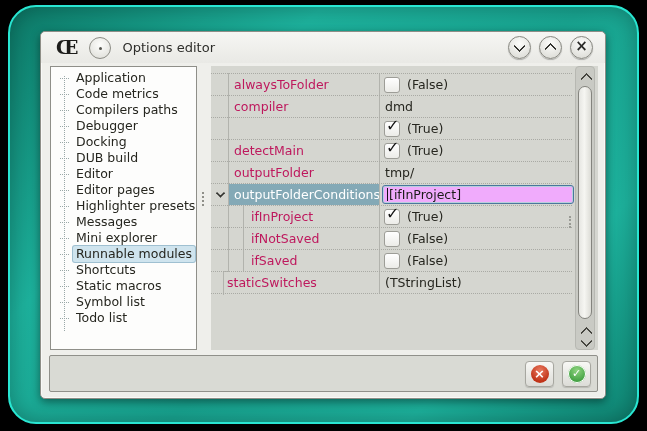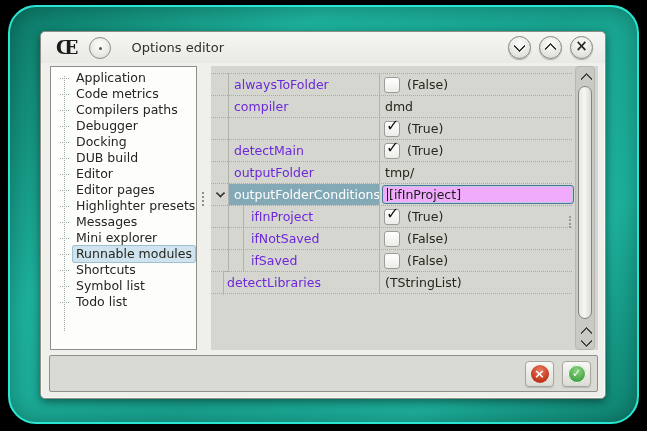--- a/index.html
+++ b/index.html
@@ -22,21 +22,21 @@
     box-shadow:0 3px 10px rgba(0,0,0,.45), inset 0 0 0 1px rgba(255,255,255,.6);
   }
   
   .titlebar{position:absolute;left:0;top:0;right:0;height:31px;display:flex;align-items:center;
     background:linear-gradient(#f6f6f3,#e9e9e5);border-radius:5px 5px 0 0;}
   .app-icon{font-family:"DejaVu Serif","Liberation Serif",serif;font-weight:bold;font-size:19px;
     color:#1d1d1b;margin-left:15px;line-height:1;letter-spacing:-2px;}
   .dot-btn{width:20px;height:20px;border-radius:50%;margin-left:13px;position:relative;
     background:radial-gradient(circle at 50% 35%,#fdfdfb,#dcdcd6);border:1px solid #8d8d86;}
   .dot-btn::after{content:"";position:absolute;left:9px;top:9px;width:3px;height:3px;border-radius:50%;background:#55554f;}
-  .title{font-size:13px;color:#2e2e2b;margin-left:20px;}
+  .title{font-size:13px;color:#2e2e2b;margin-left:11px;}
   .win-controls{margin-left:auto;display:flex;gap:8px;margin-right:12px;}
   .win-btn{width:21px;height:21px;border-radius:50%;position:relative;cursor:default;
     background:radial-gradient(circle at 50% 32%,#fdfdfb,#d7d7d1);border:1px solid #878780;
     box-shadow:0 1px 1px rgba(0,0,0,.25);display:flex;align-items:center;justify-content:center;}
   .chev{width:7px;height:7px;border-left:2px solid #33332f;border-top:2px solid #33332f;border-radius:1px;}
   .chev.up{transform:rotate(45deg) translate(1px,1px);}
   .chev.down{transform:rotate(225deg) translate(1px,1px);}
   .x-glyph{font-size:15px;font-weight:bold;color:#2c2c29;line-height:1;margin-top:-2px;}
   
   .tree{position:absolute;left:9px;top:34px;width:147px;height:284px;background:#fdfdfc;
@@ -47,21 +47,21 @@
   .tree-label{margin-left:22px;font-size:12.5px;color:#26261f;padding:0 3px;border-radius:2px;line-height:15px;}
   .tree-item.selected .tree-label{background:var(--tree-selection,#cfe4ee);box-shadow:0 0 0 1px #9fc0d1;}
   
   .splitter{position:absolute;left:156px;top:34px;width:14px;height:284px;}
   .grip{position:absolute;left:5px;top:126px;width:2px;height:14px;border-left:2px dotted #8f8f89;}
   
   .grid{position:absolute;left:170px;top:34px;width:387px;height:284px;background:#d5d6d0;overflow:hidden;}
   .rows{position:absolute;left:0;top:7px;width:361px;border-top:1px dotted #a9aaa4;}
   .pg-row{position:relative;height:21px;border-bottom:1px dotted #a9aaa4;display:flex;align-items:center;}
   .pg-name{position:absolute;left:0;top:0;bottom:0;width:168px;display:flex;align-items:center;
-    font-size:12.5px;color:#6d28d9;white-space:nowrap;overflow:hidden;box-sizing:border-box;}
+    font-size:12.5px;color:#be185d;white-space:nowrap;overflow:hidden;box-sizing:border-box;}
   .pg-name.lvl0{padding-left:23px;}
   .pg-name.lvl1{padding-left:40px;}
   .pg-name.outdent{padding-left:16px;}
   .pg-row.selected .pg-name{color:#fff;}
   .sel-bg{position:absolute;left:18px;top:0;bottom:0;width:150px;background:var(--row-selection,#84a9b6);}
   .pg-value{position:absolute;left:168px;top:0;bottom:0;right:0;display:flex;align-items:center;}
   .vdivider{position:absolute;left:168px;top:7px;height:220px;border-left:1px solid #b2b3ad;}
   .guide{position:absolute;border-left:1px solid #b2b3ad;}
   .gstep{position:absolute;border-top:1px solid #b2b3ad;}
   .checkbox{width:14px;height:14px;margin-left:5px;border-radius:3px;background:linear-gradient(#ffffff,#ecece8);
@@ -157,20 +157,23 @@
       <div class="tree-item">
         <span class="tree-label">Mini explorer</span>
       </div>
       <div class="tree-item selected">
         <span class="tree-label">Runnable modules</span>
       </div>
       <div class="tree-item">
         <span class="tree-label">Shortcuts</span>
       </div>
       <div class="tree-item">
+        <span class="tree-label">Static macros</span>
+      </div>
+      <div class="tree-item">
         <span class="tree-label">Symbol list</span>
       </div>
       <div class="tree-item">
         <span class="tree-label">Todo list</span>
       </div>
     </div>
 
   <div class="splitter">
     <div class="grip"></div>
   </div>
@@ -249,21 +252,21 @@
           </span>
         </div>
         <div class="pg-row">
           <span class="pg-name lvl1">ifSaved</span>
           <span class="pg-value">
             <span class="checkbox"></span>
             <span class="val-label">(False)</span>
           </span>
         </div>
         <div class="pg-row">
-          <span class="pg-name outdent">detectLibraries</span>
+          <span class="pg-name outdent">staticSwitches</span>
           <span class="pg-value">
             <span class="val-text">(TStringList)</span>
           </span>
         </div>
       </div>
     <div class="rgrip"></div>
     <div class="scrollbar">
       <div class="sb-arrow" style="top:6px;">
           <span class="chev up" style="border-color:#45453f;"></span>
         </div>

